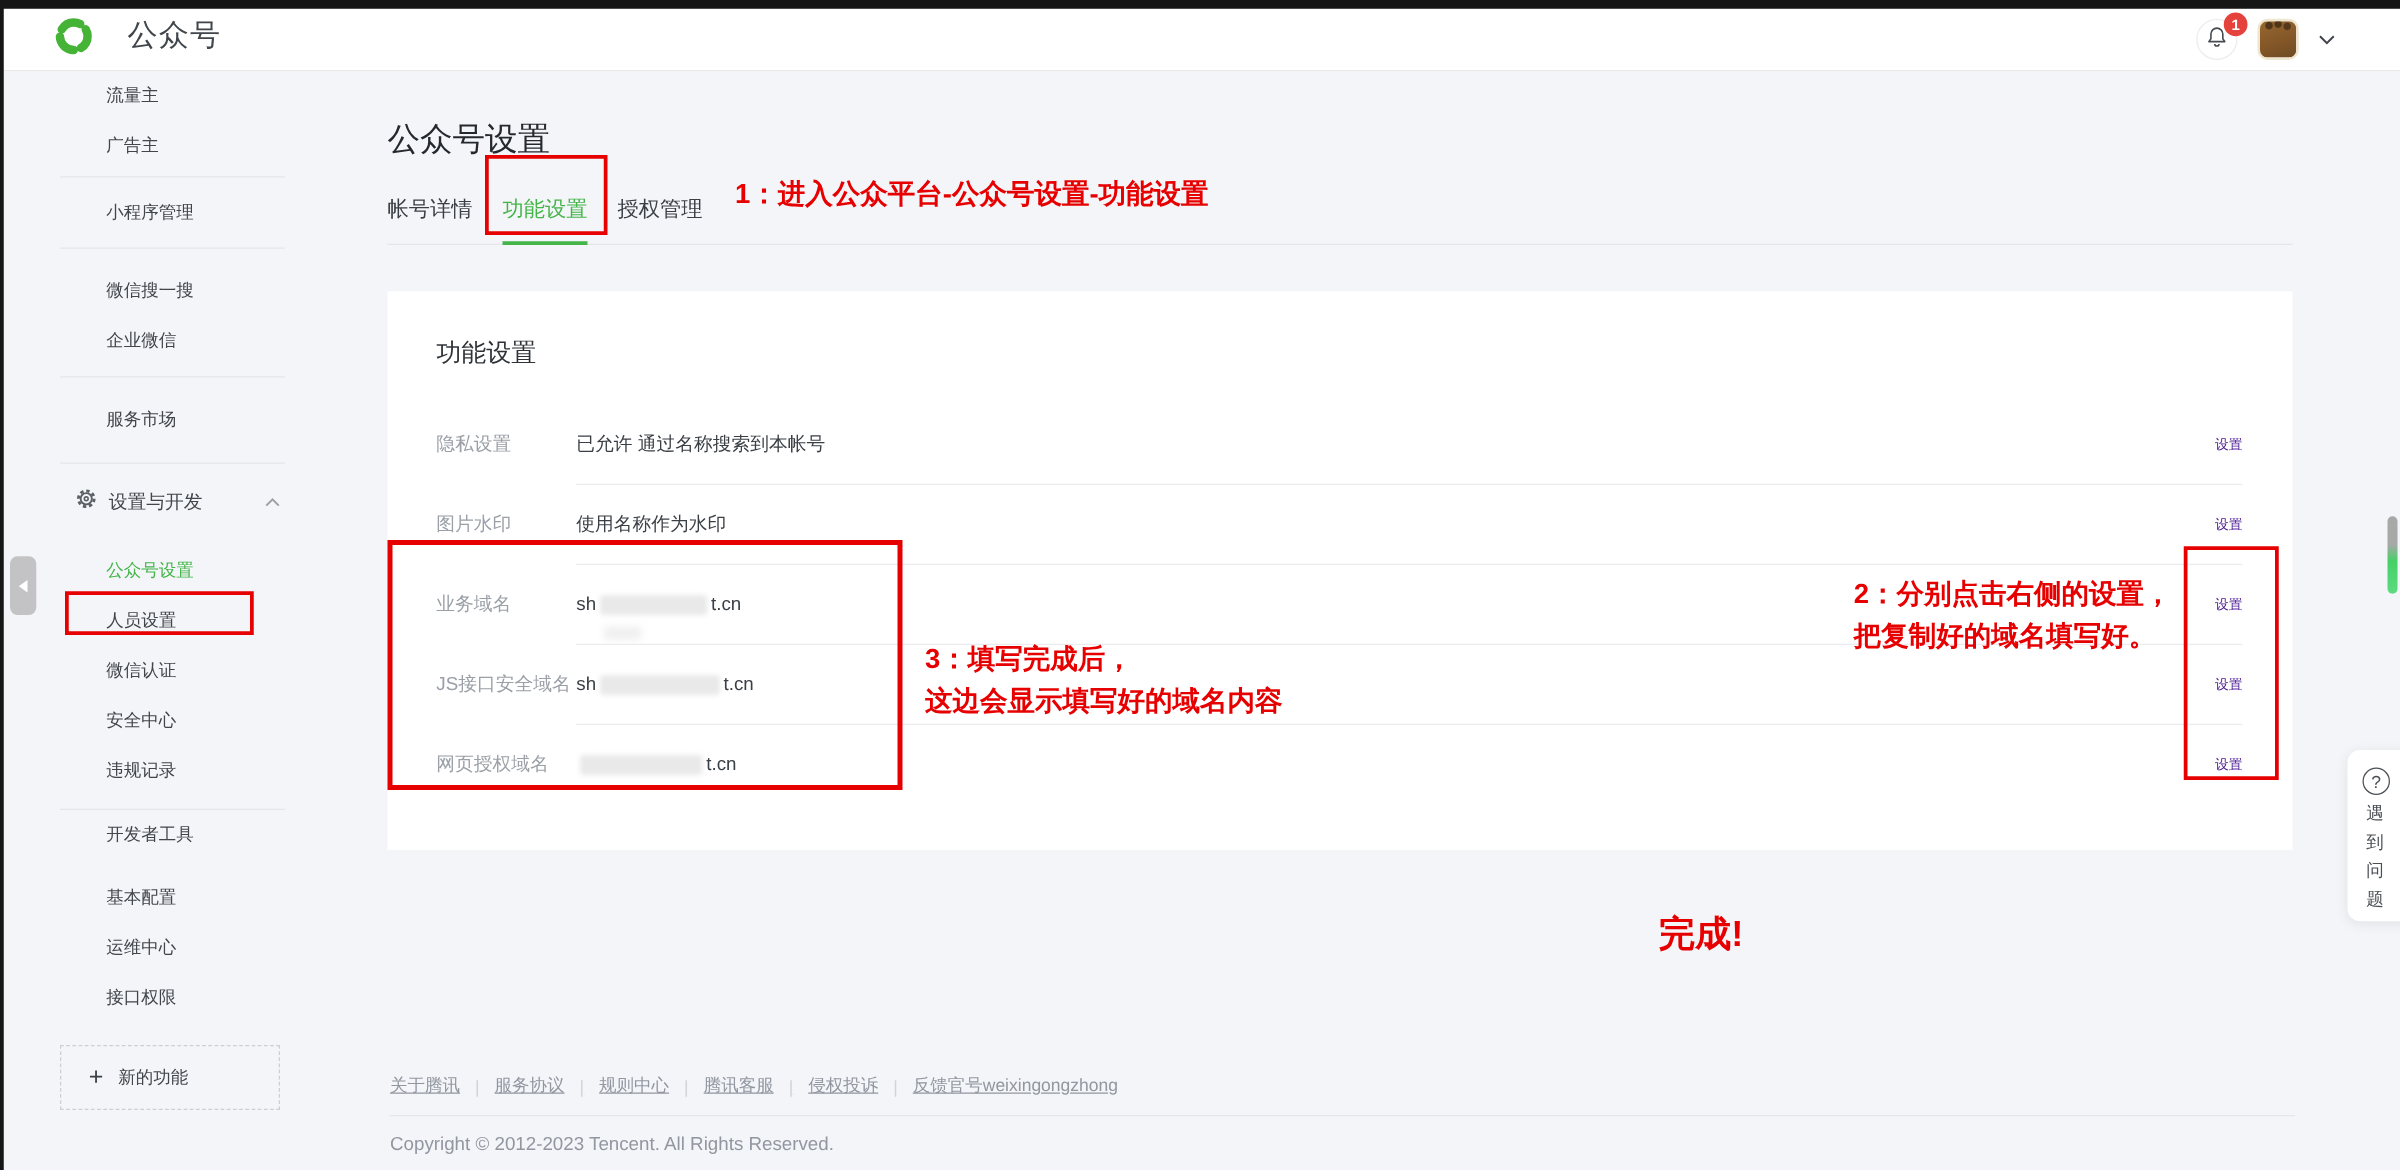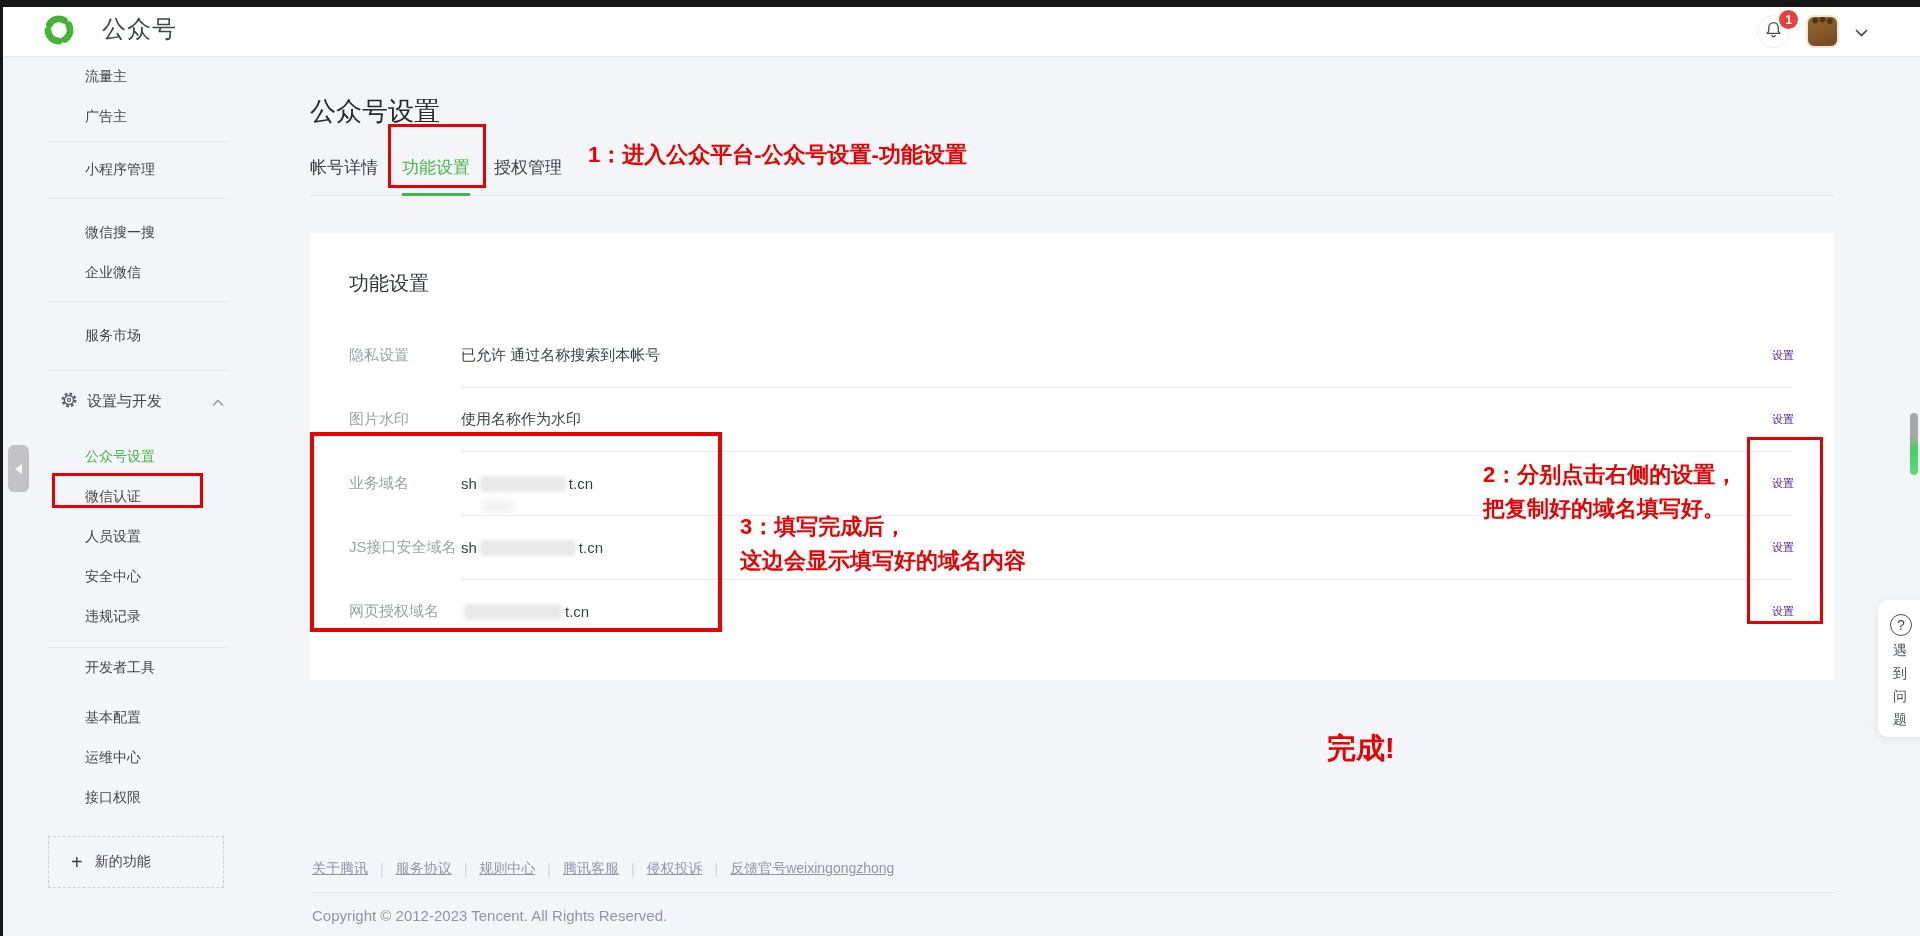--- a/index.html
+++ b/index.html
@@ -168,22 +168,22 @@
     </span>
     <span>设置与开发</span>
     <span class="chev-up">
       <svg width="12" height="8" viewBox="0 0 12 8">
         <polyline points="1,6.5 6,1.5 11,6.5" fill="none" stroke="#9aa0a6" stroke-width="1.6"></polyline>
       </svg>
     </span>
   </div>
 
   <div class="sb-item green" style="margin-top:14px">公众号设置</div>
+  <div class="sb-item">人员设置</div>
   <div class="sb-item">微信认证</div>
-  <div class="sb-item">人员设置</div>
   <div class="sb-item">安全中心</div>
   <div class="sb-item">违规记录</div>
   <div class="sb-divider" style="margin-top:10px"></div>
   <div class="sb-item">开发者工具</div>
   <div class="sb-item" style="margin-top:10px">基本配置</div>
   <div class="sb-item">运维中心</div>
   <div class="sb-item">接口权限</div>
 
   <div class="new-feature">
     <span class="plus-glyph">+</span>

